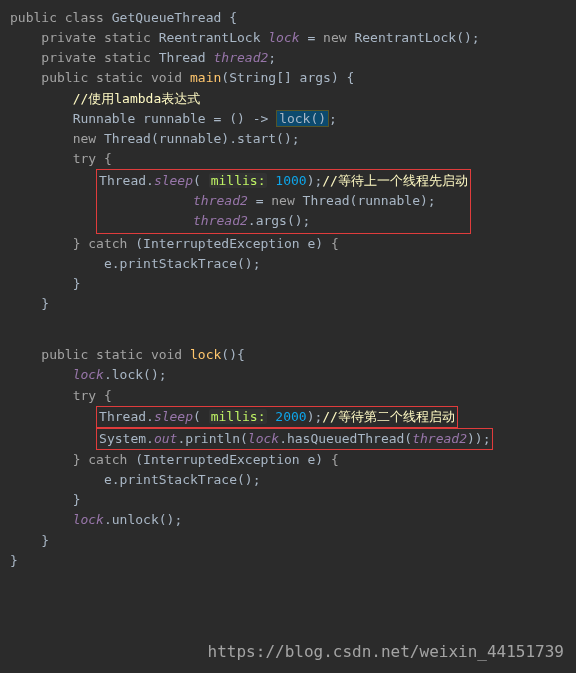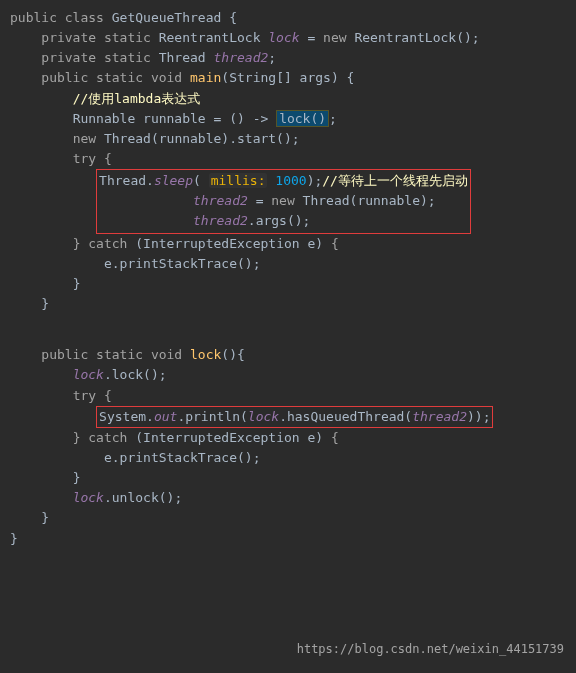--- a/index.html
+++ b/index.html
@@ -13,40 +13,40 @@
     width: 576px;
     box-sizing: border-box;
   }
   .line { white-space: pre; }
   .kw { color: #a3a3a3; }
   .cls { color: #a9b7c6; }
   .method-def { color: #ffc66d; }
   .static-field { color: #9876aa; font-style: italic; }
   .str-type { color: #a9b7c6; }
   .comment { color: #fef9c3; }
-  .param-hint { color: #eab308; background:#323232; padding:0 2px; border-radius:2px;}
+  .param-hint { color: #bef264; background:#323232; padding:0 2px; border-radius:2px;}
   .num { color: #0ea5e9; }
   .lambda-hl { background:#0c4a6e; border:1px solid #555528; padding:0 2px;}
   .redbox {
     border: 1px solid #e03c3c;
     padding: 0 2px;
     display: inline-block;
   }
   .redbox-multi {
     border: 1px solid #e03c3c;
     padding: 1px 2px;
     display: inline-block;
   }
   .blank { height: 1.2em; }
   .watermark {
     position: absolute;
     right: 12px;
     top: 640px;
     color: #cccccc;
-    font-size: 12px;
+    font-size: 16px;
     opacity: 0.75;
   }
 </style>
 </head>
 <body>
 
 <div>
 <div class="line"><span class="kw">public class</span> <span class="cls">GetQueueThread</span> <span>{</span></div>
 <div class="line">    <span class="kw">private static</span> <span class="str-type">ReentrantLock</span> <span class="static-field">lock</span><span> = </span><span class="kw">new</span> <span>ReentrantLock</span><span>();</span></div>
 <div class="line">    <span class="kw">private static</span> <span class="str-type">Thread</span> <span class="static-field">thread2</span><span>;</span></div>
@@ -60,20 +60,21 @@
             <span class="static-field">thread2</span><span>.args();</span></span></div>
 <div class="line">        <span class="kw">} catch</span> (InterruptedException e) <span class="kw">{</span></div>
 <div class="line">            <span>e.printStackTrace();</span></div>
 <div class="line">        <span>}</span></div>
 <div class="line">    <span>}</span></div>
 <div class="blank"></div>
 <div class="blank"></div>
 <div class="line">    <span class="kw">public static void</span> <span class="method-def">lock</span><span>(){</span></div>
 <div class="line">        <span class="static-field">lock</span><span>.lock();</span></div>
 <div class="line">        <span class="kw">try {</span></div>
+<div class="line">           <span class="redbox"><span>Thread.</span><span class="static-field">sleep</span><span>( </span><span class="param-hint">millis:</span><span class="num"> 2000</span><span>);</span><span class="comment">//等待第二个线程启动</span></span></div>
 <div class="line">           <span class="redbox"><span>System.</span><span class="static-field">out</span><span>.println(</span><span class="static-field">lock</span><span>.hasQueuedThread(</span><span class="static-field">thread2</span><span>));</span></span></div>
 <div class="line">        <span class="kw">} catch</span> (InterruptedException e) <span class="kw">{</span></div>
 <div class="line">            <span>e.printStackTrace();</span></div>
 <div class="line">        <span>}</span></div>
 <div class="line">        <span class="static-field">lock</span><span>.unlock();</span></div>
 <div class="line">    <span>}</span></div>
 <div class="line"><span>}</span></div>
 </div>
 
 <div class="watermark">https://blog.csdn.net/weixin_44151739</div>

